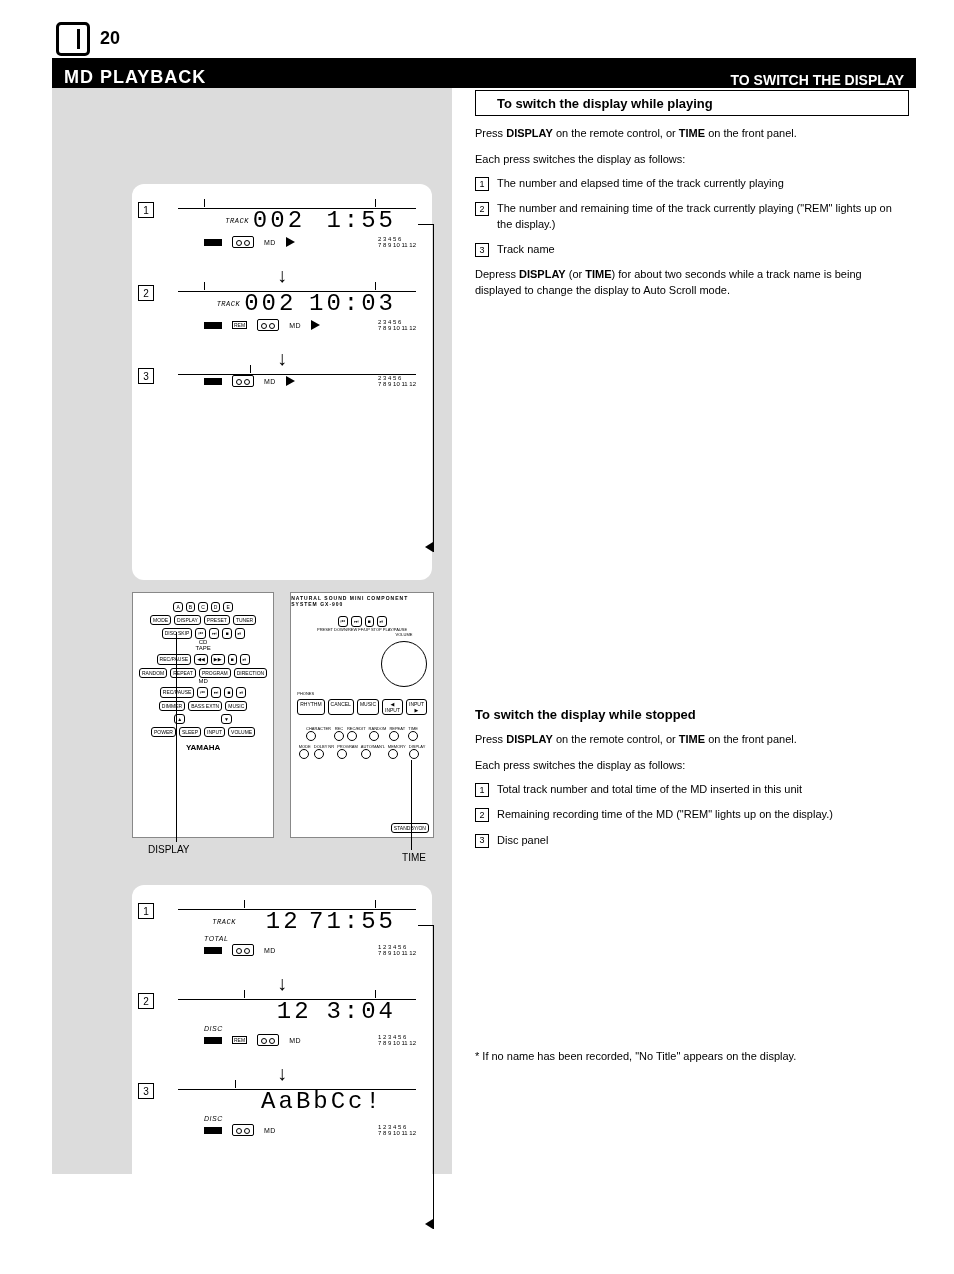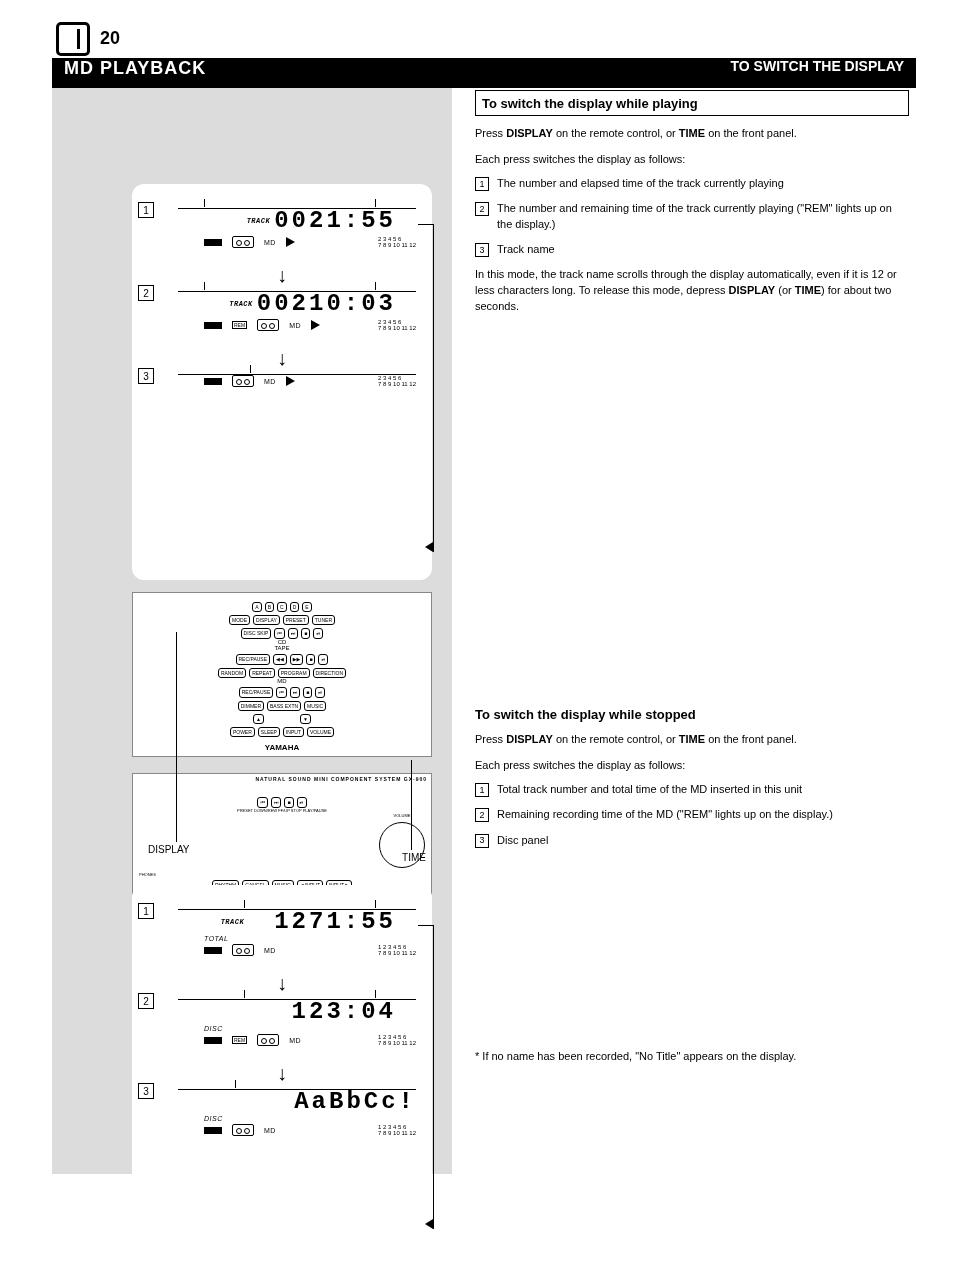--- a/index.html
+++ b/index.html
@@ -19,55 +19,55 @@
     border: 3px solid #000;
     border-radius: 5px;
   }
   .page-icon::after { content:""; position:absolute; left:18px; top:4px; bottom:4px; width:3px; background:#000; }
   .black-bar {
     position: absolute;
     top: 58px; left: 52px; right: 38px;
     height: 30px;
     background: #000;
     color: #fff;
-    display:flex; align-items:flex-start; justify-content:space-between;
+    display:flex; align-items:flex-end; justify-content:space-between;
     padding: 0 12px;
     font-weight:bold;
   }
   .black-bar .left { font-size:18px; letter-spacing:1px; text-transform:uppercase;}
   .black-bar .right { font-size:14px; }
   .page-num { position:absolute; top:28px; left:100px; font-size:18px; font-weight:bold; }
 
   .grey-col {
     position:absolute; left:52px; top:88px; width:400px; height:1086px; background:#dcdcdc;
   }
 
   
   .rcol { position:absolute; left:475px; right:45px; }
-  .subhead { border:1px solid #000; height:26px; display:flex; align-items:center; padding:0 6px; font-weight:bold; font-size:13px; }
+  .subhead { border:1px solid #000; height:26px; display:flex; align-items:center; padding:0 21px; font-weight:bold; font-size:13px; }
   .para { font-size:11px; line-height:1.45; margin-top:10px; }
   .kv { font-weight:bold; }
   .numlist { margin-top:8px; }
   .numlist .row { display:flex; gap:8px; margin-bottom:10px; font-size:11px; line-height:1.4;}
   .sq { width:14px; height:14px; border:1px solid #000; display:flex; align-items:center; justify-content:center; font-size:9px; flex:0 0 14px; margin-top:1px;}
   .rh2 { font-size:13px; font-weight:bold; }
 
   
   .panel {
     background:#fff; border-radius:12px; position:absolute; left:80px; right:20px;
     padding:20px 16px 22px 16px;
   }
   .p1 { top:96px; height:396px; }
-  .p-remote { top:504px; height:246px; display:flex; gap:16px;flex-direction:column;}
+  .p-remote { top:504px; height:246px; display:flex; gap:16px;}
   .p2 { top:797px; height:372px; }
 
   .disp-block { position:relative; margin-top:6px; margin-bottom:20px;}
   .disp-block .sq-label { position:absolute; left:-10px; top:-8px; }
   .sq-label { width:16px; height:16px; border:1px solid #000; display:flex; align-items:center; justify-content:center; font-size:10px; background:#fff;}
-  .lcd-line { font-family: "Courier New", monospace; font-size:24px; letter-spacing:3px; font-weight:bold; text-align:right; margin-left:56px;}
+  .lcd-line { font-family: "Courier New", monospace; font-size:24px; letter-spacing:3px; font-weight:normal; text-align:center; margin-left:56px;}
   .lcd-time { float:right; margin-right:20px;}
   .tiny { font-size:7px; letter-spacing:0.5px;}
   .tiny2 { font-size:6px; }
   .row-meta { display:flex; align-items:center; gap:10px; margin-left:56px; margin-top:2px;}
   .levelbar { width:18px; height:7px; background:#000; }
   .cass { width:22px; height:12px; border:1px solid #000; border-radius:2px; position:relative;}
   .cass::before, .cass::after { content:""; position:absolute; width:4px; height:4px; border:1px solid #000; border-radius:50%; top:3px;}
   .cass::before{ left:3px;} .cass::after{ right:3px;}
   .play-tri { width:0; height:0; border-left:9px solid #000; border-top:5px solid transparent; border-bottom:5px solid transparent;}
   .nums { font-size:6px; line-height:1; text-align:left;}
@@ -435,21 +435,21 @@
     <div class="row">
         <div class="sq">2</div>
         <div>The number and remaining time of the track currently playing ("REM" lights up on the display.)</div>
       </div>
     <div class="row">
         <div class="sq">3</div>
         <div>Track name</div>
       </div>
   </div>
   <p class="para">
-    <span>In this mode, the track name scrolls through the display automatically, even if it is 12 or less characters long. To release this mode, depress </span><span class="kv">DISPLAY</span><span> (or </span><span class="kv">TIME</span><span>) for about two seconds.</span>
+    <span>Depress </span><span class="kv">DISPLAY</span><span> (or </span><span class="kv">TIME</span><span>) for about two seconds while a track name is being displayed to change the display to Auto Scroll mode.</span>
   </p>
 </div>
 
 <div class="rcol" style="top:707px;">
   <div class="rh2">To switch the display while stopped</div>
   <p class="para">
     <span>Press </span><span class="kv">DISPLAY</span><span> on the remote control, or </span><span class="kv">TIME</span><span> on the front panel.</span>
   </p>
   <p class="para">Each press switches the display as follows:</p>
   <div class="numlist">

